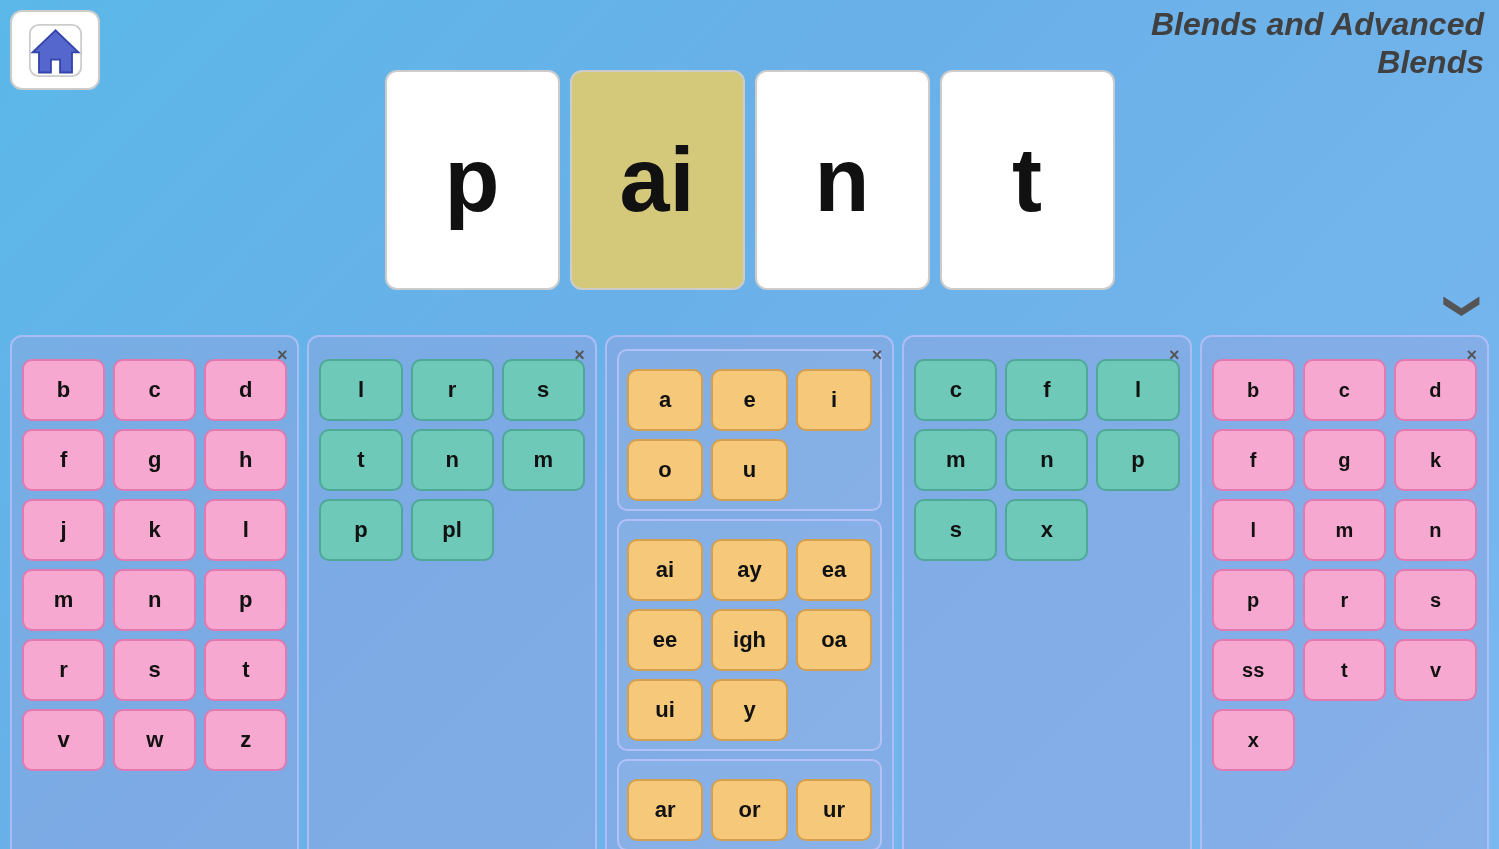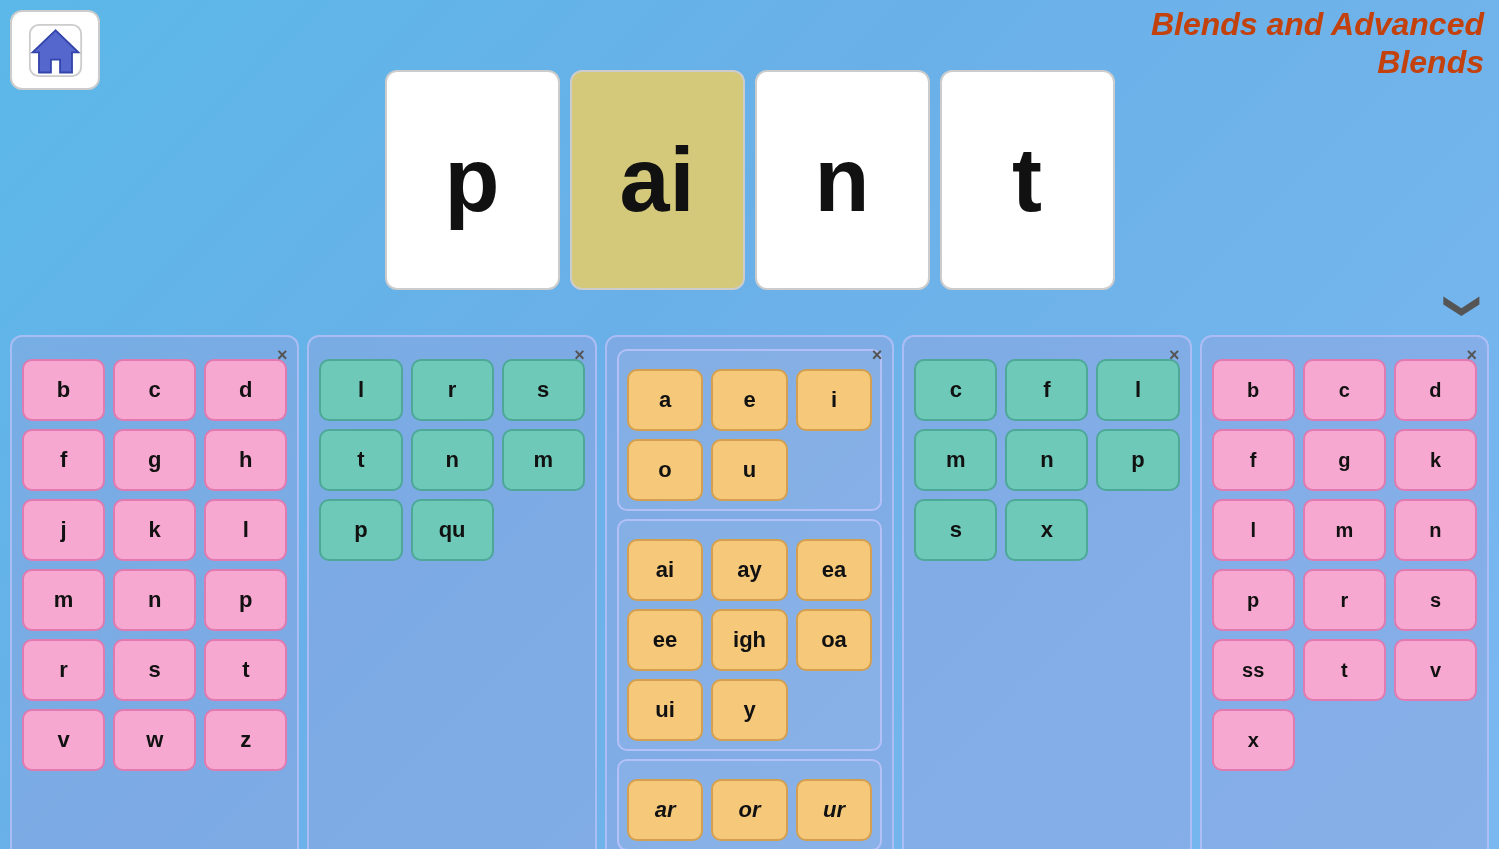--- a/index.html
+++ b/index.html
@@ -35,21 +35,21 @@
 
     
     #title {
       position: absolute;
       top: 5px;
       right: 15px;
       text-align: right;
       font-size: 32px;
       font-weight: 900;
       font-style: italic;
-      color: #c2410c;
+      color: #404040;
       line-height: 1.2;
     }
 
     
     #word-display {
       position: absolute;
       top: 70px;
       left: 50%;
       transform: translateX(-50%);
       display: flex;
@@ -216,21 +216,21 @@
     <div class="panel">
       <div class="panel-close">×</div>
       <div class="key-grid key-grid-3col" style="grid-template-columns: repeat(3, 1fr);">
         <div class="key-btn key-teal">l</div>
         <div class="key-btn key-teal">r</div>
         <div class="key-btn key-teal">s</div>
         <div class="key-btn key-teal">t</div>
         <div class="key-btn key-teal">n</div>
         <div class="key-btn key-teal">m</div>
         <div class="key-btn key-teal">p</div>
-        <div class="key-btn key-teal">qu</div>
+        <div class="key-btn key-teal">pl</div>
       </div>
     </div>
     <div class="panel">
       <div class="panel-close">×</div>
       <div class="subpanel">
         <div class="key-grid key-grid-3col" style="grid-template-columns: repeat(3, 1fr);">
           <div class="key-btn key-orange">a</div>
           <div class="key-btn key-orange">e</div>
           <div class="key-btn key-orange">i</div>
           <div class="key-btn key-orange">o</div>
@@ -243,21 +243,21 @@
           <div class="key-btn key-orange">ay</div>
           <div class="key-btn key-orange">ea</div>
           <div class="key-btn key-orange">ee</div>
           <div class="key-btn key-orange">igh</div>
           <div class="key-btn key-orange">oa</div>
           <div class="key-btn key-orange">ui</div>
           <div class="key-btn key-orange">y</div>
         </div>
       </div>
       <div class="subpanel">
-        <div class="key-grid key-grid-3col" style="grid-template-columns: repeat(3, 1fr); font-style: italic;">
+        <div class="key-grid key-grid-3col" style="grid-template-columns: repeat(3, 1fr);">
           <div class="key-btn key-orange">ar</div>
           <div class="key-btn key-orange">or</div>
           <div class="key-btn key-orange">ur</div>
         </div>
       </div>
     </div>
     <div class="panel">
       <div class="panel-close">×</div>
       <div class="key-grid key-grid-3col" style="grid-template-columns: repeat(3, 1fr);">
         <div class="key-btn key-teal">c</div>

